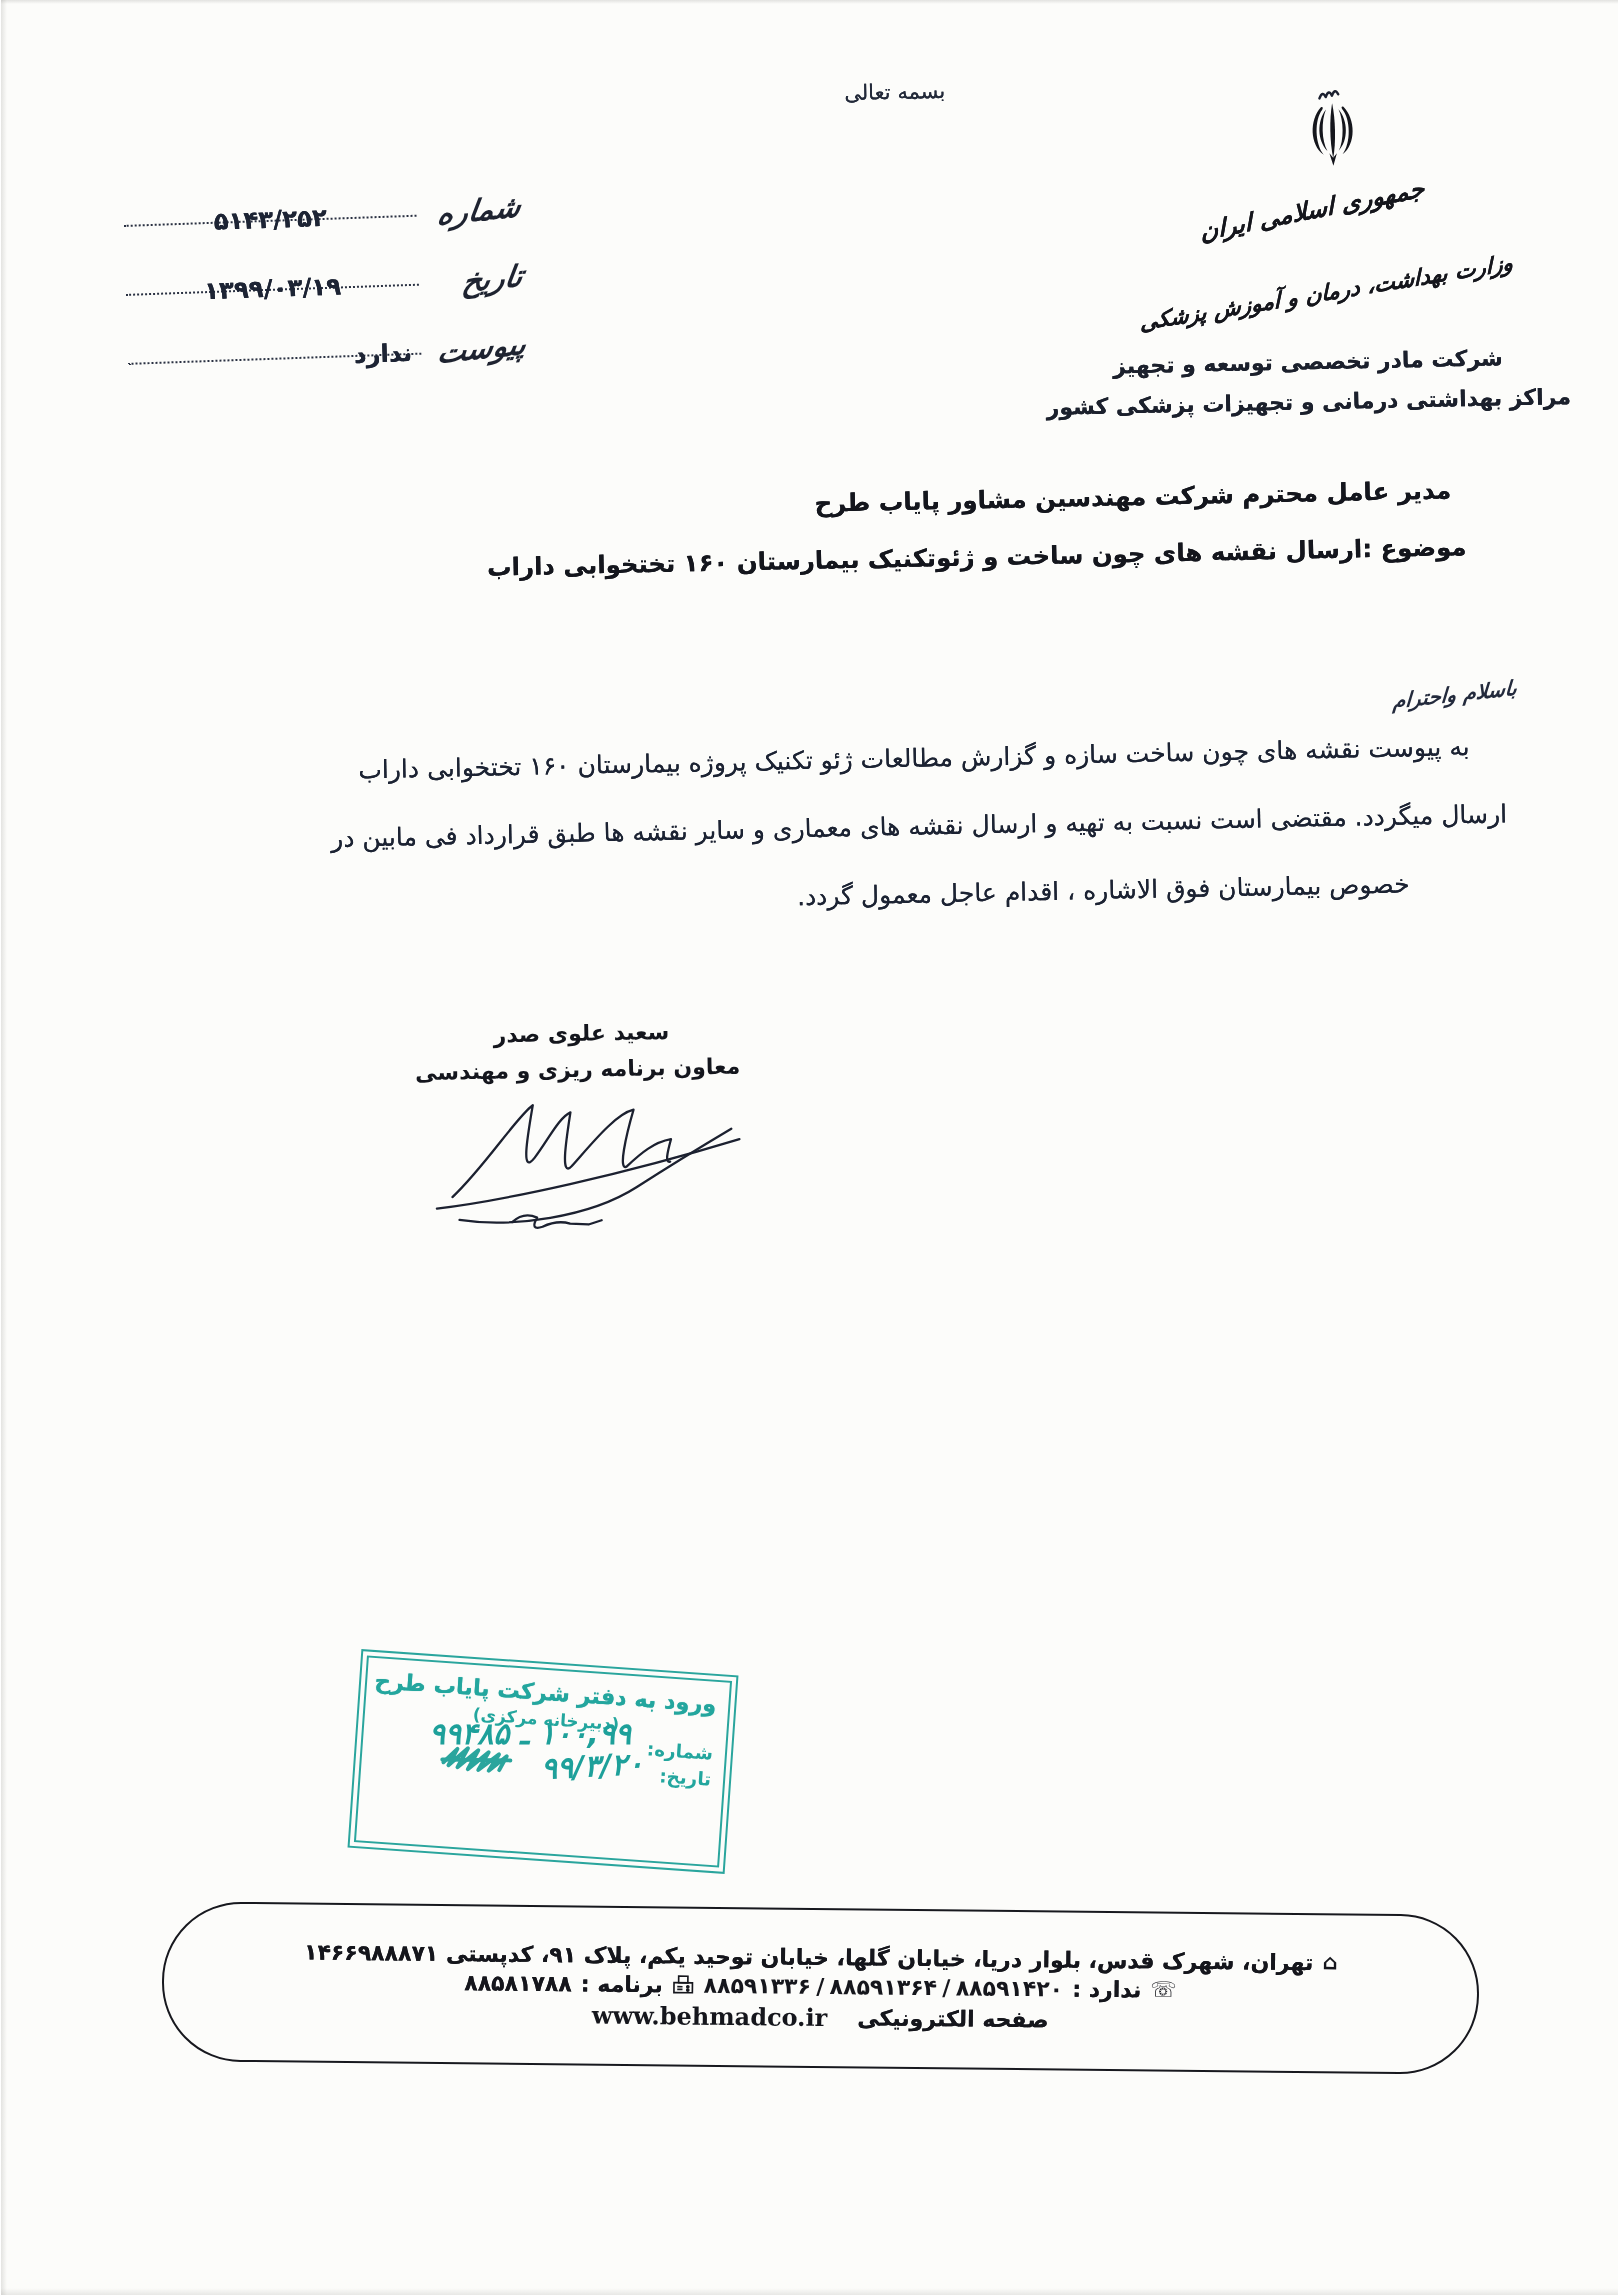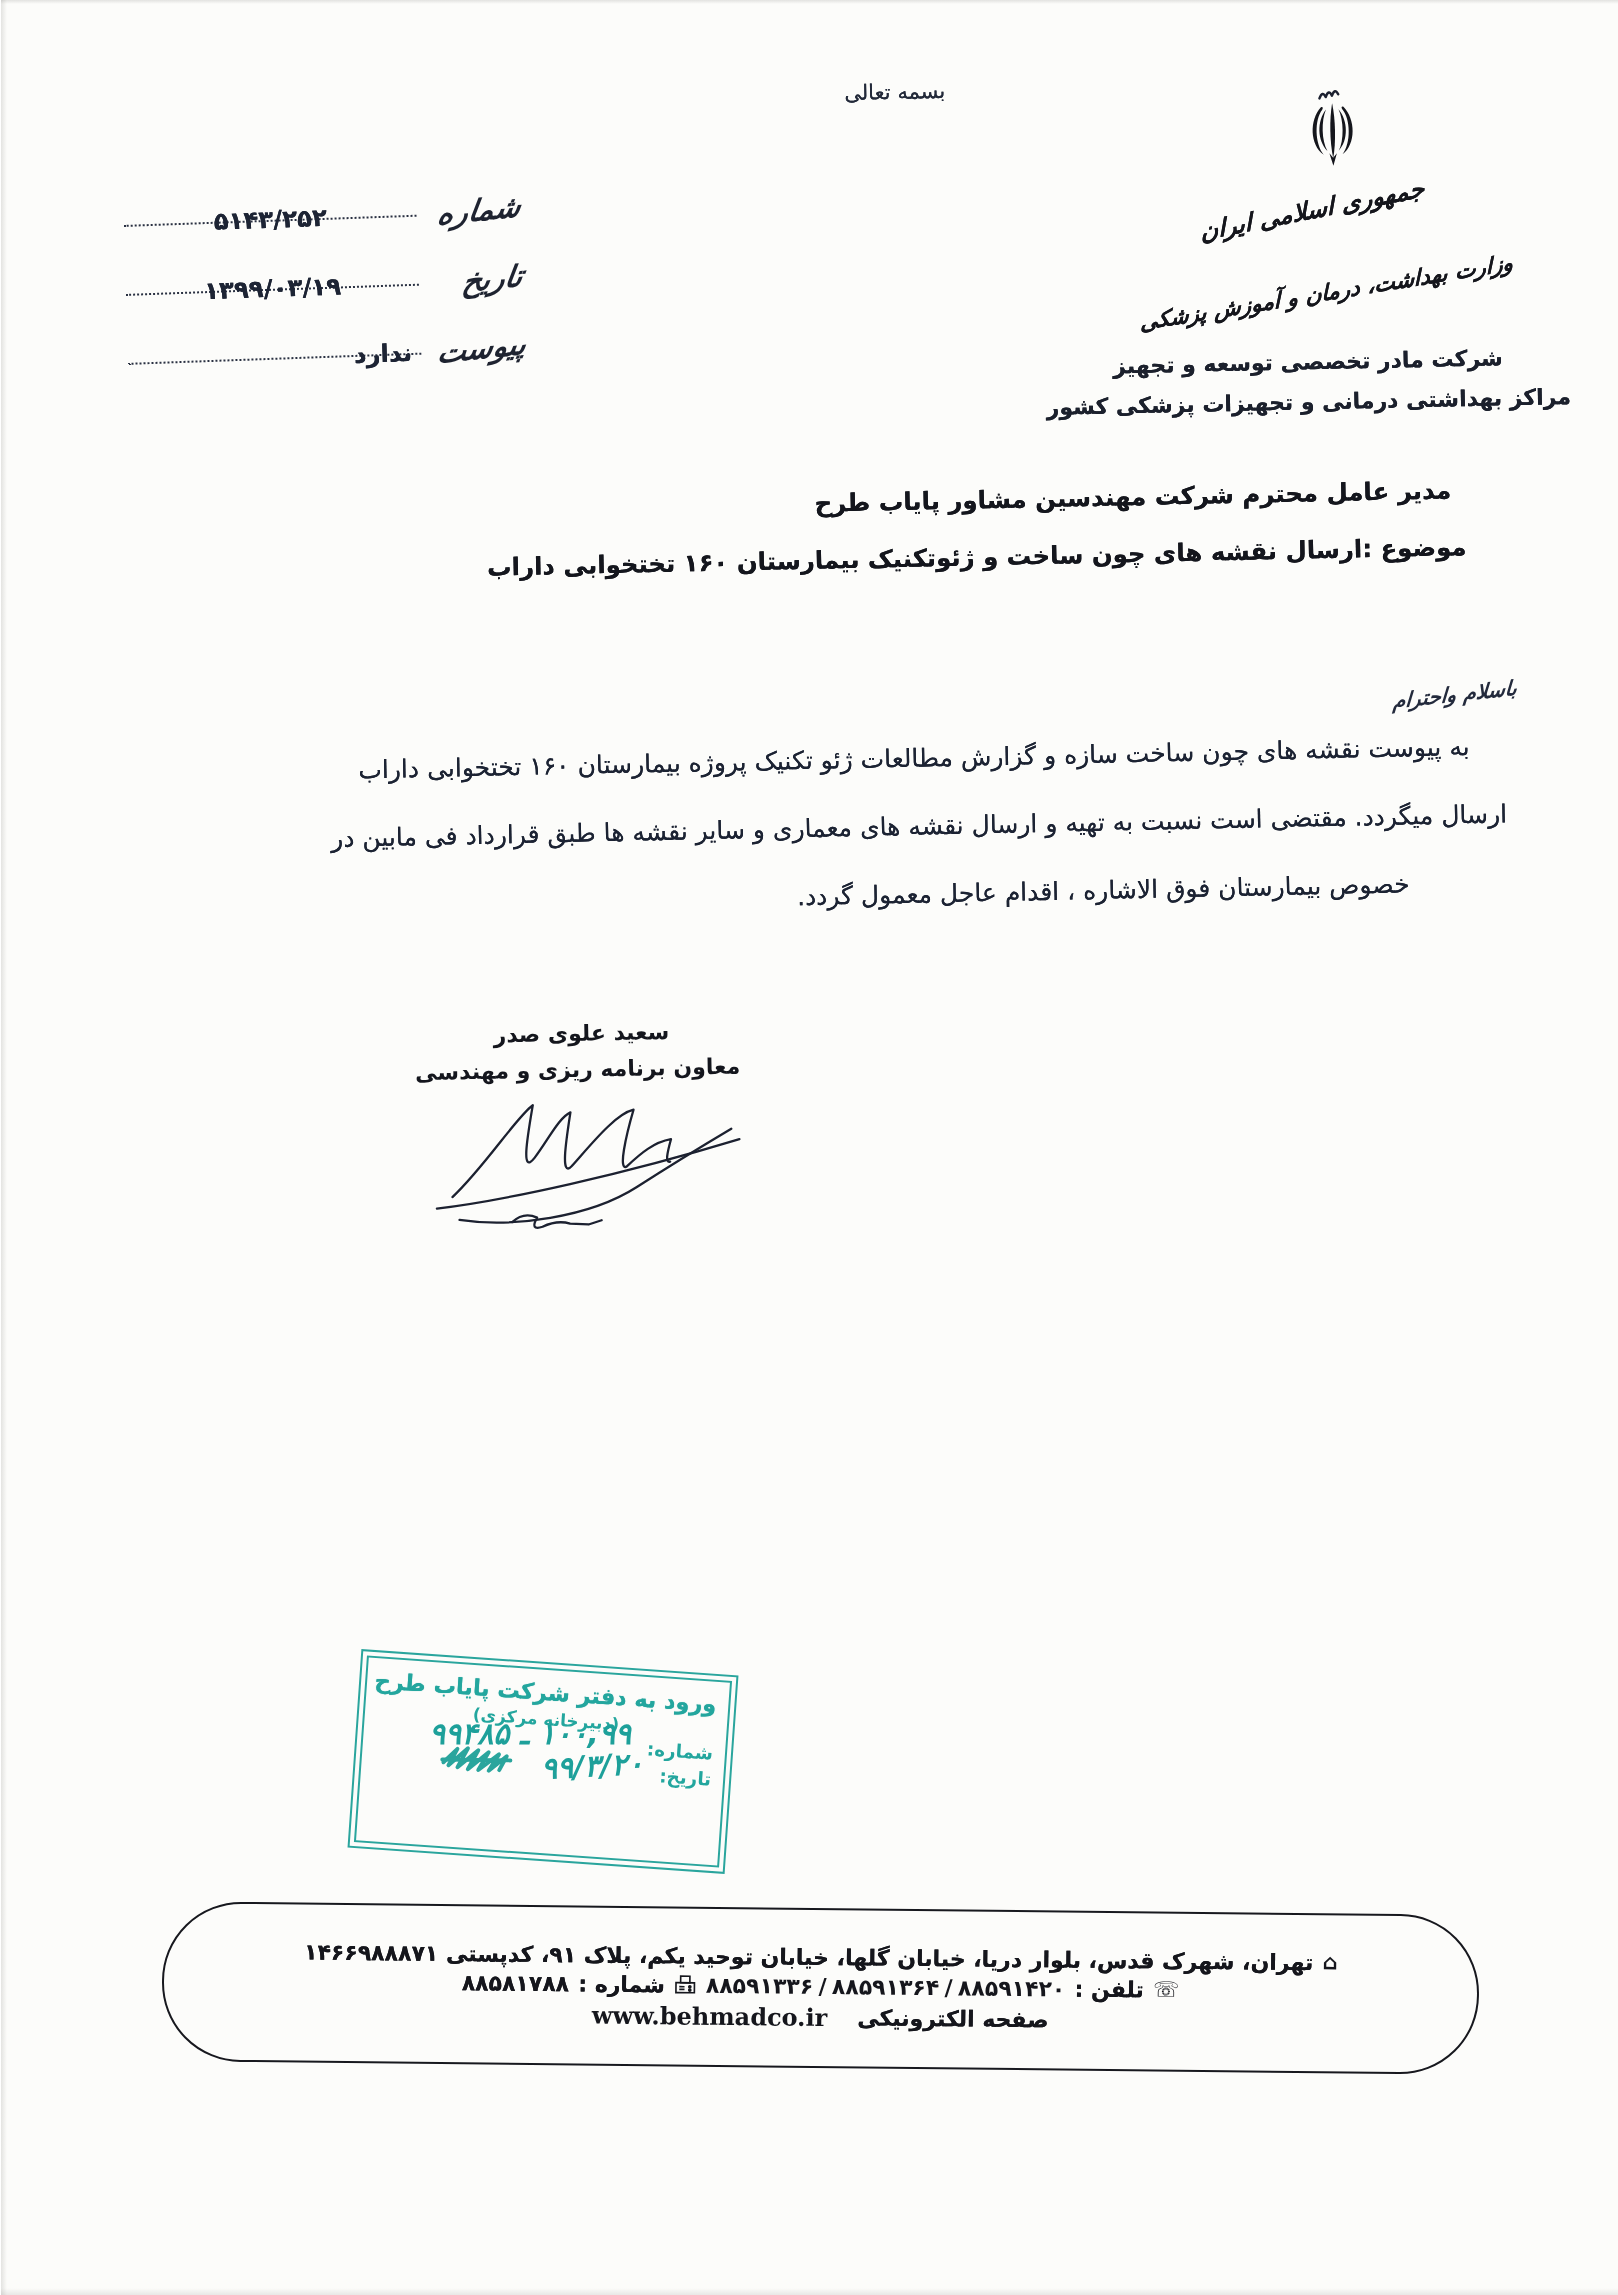--- a/index.html
+++ b/index.html
@@ -159,38 +159,38 @@
     </div>
   </div>
 
   <div class="abs footer">
     <div class="f-row">
       <span class="f-icon">⌂</span>
       <span class="print">تهران، شهرک قدس، بلوار دریا، خیابان گلها، خیابان توحید یکم، پلاک ۹۱، کدپستی ۱۴۶۶۹۸۸۸۷۱</span>
     </div>
     <div class="f-row">
       <span class="f-icon">☏</span>
-      <span class="print">تلفن :</span>
+      <span class="print">ندارد :</span>
       <span class="phones">
         <span>۸۸۵۹۱۴۲۰</span>
         <span>/</span>
         <span>۸۸۵۹۱۳۶۴</span>
         <span>/</span>
         <span>۸۸۵۹۱۳۳۶</span>
       </span>
       <svg width="22.4" height="22.4" viewBox="0 0 34 34" xmlns="http://www.w3.org/2000/svg">
         <g fill="none" stroke="#15161c" stroke-width="2.5">
           <rect x="3" y="14" width="28" height="15"></rect>
           <rect x="10" y="4" width="14" height="10"></rect>
           <path d="M8 20 h8 M8 24 h8"></path>
           <circle cx="24" cy="20" r="1.6" fill="#15161c"></circle>
           <circle cx="24" cy="25" r="1.6" fill="#15161c"></circle>
         </g>
       </svg>
-      <span class="print">شماره :</span>
+      <span class="print">برنامه :</span>
       <span class="print">۸۸۵۸۱۷۸۸</span>
     </div>
     <div class="f-row site">
       <span class="print">صفحه الکترونیکی</span>
       <span class="website-url">www.behmadco.ir</span>
     </div>
   </div>
 </div>
 
 

